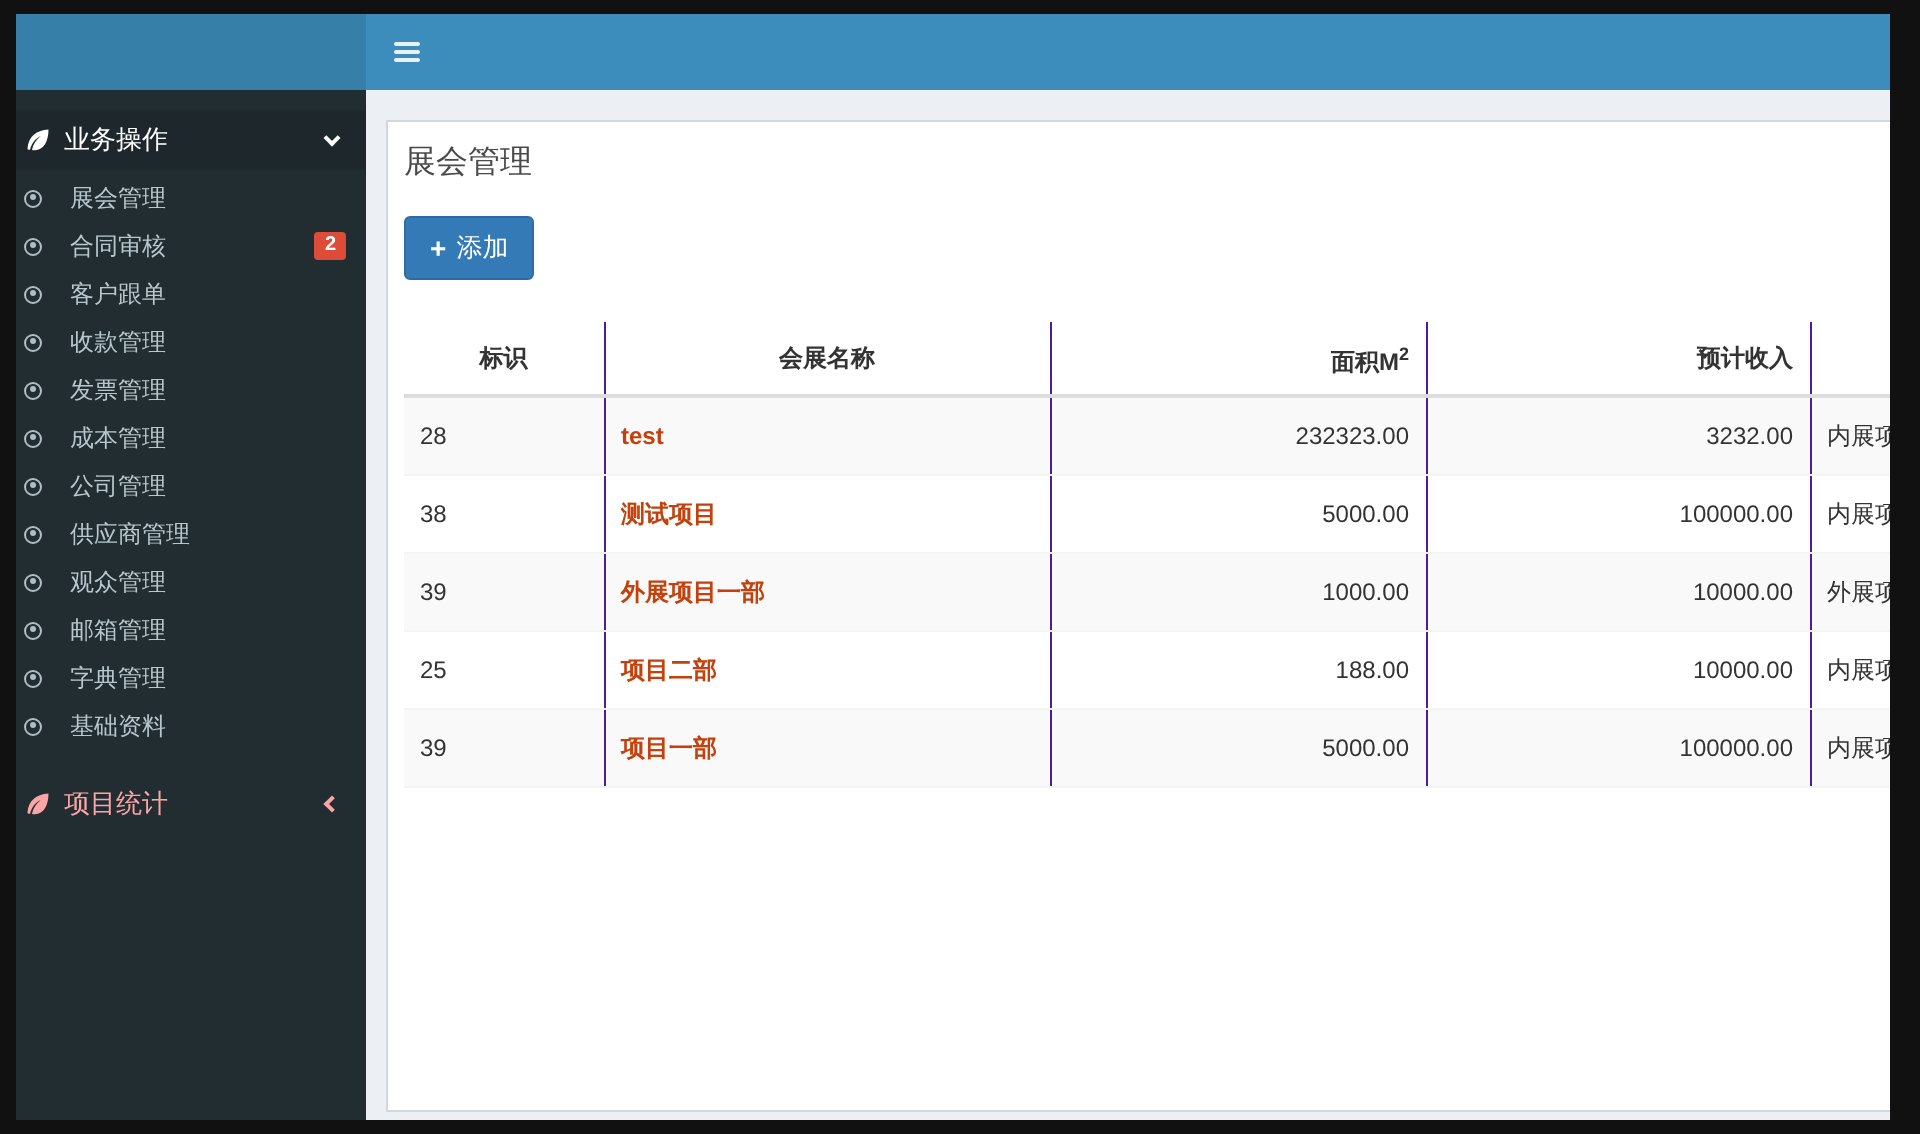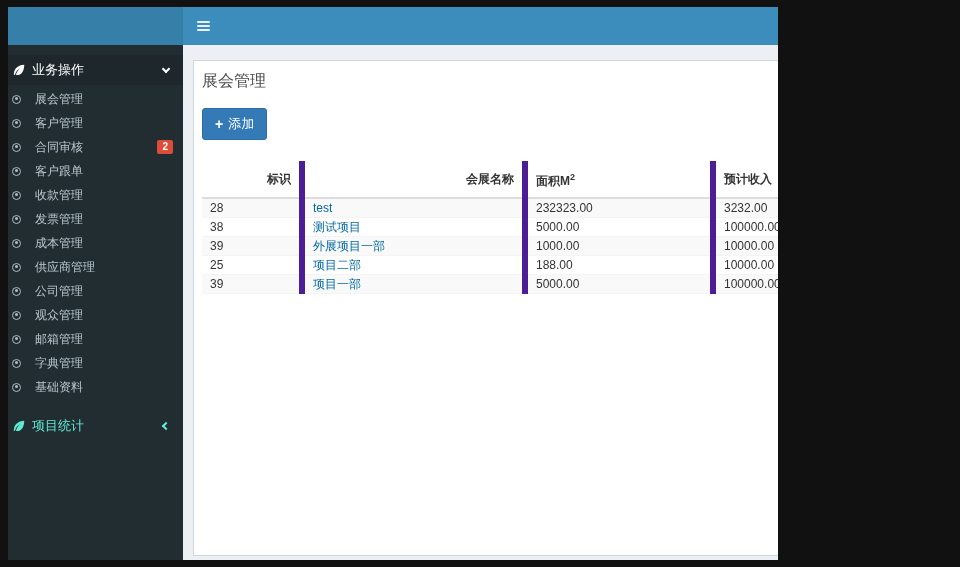--- a/index.html
+++ b/index.html
@@ -1,36 +1,36 @@
 <!DOCTYPE html>
 <html><head>
 <meta charset="utf-8">
 <style>
   * { box-sizing: border-box; }
   html,body { margin:0; padding:0; }
   body {
     width:960px; height:567px; position:relative; overflow:hidden;
     background:#111; font-family:"Liberation Sans", sans-serif;
   }
-  .screen { position:absolute; left:8px; top:7px; width:770px; height:553px;
+  .screen { position:absolute; left:8px; top:7px; width:937px; height:553px;
     background:#ecf0f5; overflow:hidden; }
 
   
   .navbar { position:absolute; top:0; left:0; right:0; height:38px; background:#3c8dbc; }
   .logo { position:absolute; left:0; top:0; width:175px; height:38px; background:#367fa9; }
   .sidebar-toggle { position:absolute; left:175px; top:0; width:40px; height:38px;
     display:flex; flex-direction:column; align-items:center; justify-content:center; cursor:pointer; }
   .hamburger { display:flex; flex-direction:column; gap:2px; }
   .hamburger i { display:block; width:13px; height:2px; background:#e8f1f8; border-radius:1px; }
 
   
   .sidebar { position:absolute; left:0; top:38px; bottom:0; width:175px;
     background:#222d32; padding-top:10px; }
   .tree-header { display:flex; align-items:center; padding:8px 14px 8px 5px;
-    color:#5eead4; font-size:13px; position:relative; cursor:pointer; height:30px; }
+    color:#fca5a5; font-size:13px; position:relative; cursor:pointer; height:30px; }
   .tree-header.active { color:#fff; background:#1e282c; }
   .tree-header.collapsed { margin-top:12px; }
   .leaf { width:12px; height:12px; margin-right:7px; flex:none; }
   .leaf svg { width:12px; height:12px; fill:currentColor; display:block; }
   .chev { margin-left:auto; width:6px; height:6px;
     border-right:2px solid currentColor; border-bottom:2px solid currentColor; }
   .chev.down { transform:rotate(45deg); margin-top:-3px; }
   .chev.left { transform:rotate(135deg); }
   .tree-menu { list-style:none; margin:2px 0 0; padding:0; }
   .tree-menu li { display:flex; align-items:center; height:24px; padding:0 10px 0 4px;
@@ -49,28 +49,28 @@
   .box { position:absolute; left:10px; top:15px; width:935px; height:496px;
     background:#fff; border:1px solid #d2d6de; padding:8px; overflow:hidden; }
   .page-title { margin:2px 0 16px; font-size:16px; font-weight:normal; color:#4a4a4a; }
   .btn-add { display:inline-flex; align-items:center; gap:5px; background:#337ab7;
     color:#fff; border:1px solid #2e6da4; border-radius:3px; padding:6px 12px;
     font-size:13px; cursor:pointer; font-family:inherit; }
   .btn-add .plus { font-size:14px; font-weight:bold; line-height:1; }
 
   table { border-collapse:collapse; table-layout:fixed; width:903px; margin-top:21px;
     font-size:12px; color:#333; }
-  th { text-align:right; font-weight:bold; padding:9px 8px; border-bottom:2px solid #ddd;
+  th { text-align:center; font-weight:bold; padding:9px 8px; border-bottom:2px solid #ddd;
     line-height:14px; }
-  td { padding:1px 8px; border-bottom:1px solid #f4f4f4; line-height:16px;
+  td { padding:11px 8px; border-bottom:1px solid #f4f4f4; line-height:16px;
     overflow:hidden; white-space:nowrap; }
-  th + th, td + td { border-left:6px solid #4c1d95; }
-  th.num, td.num { text-align:left; }
+  th + th, td + td { border-left:1px solid #4c1d95; }
+  th.num, td.num { text-align:right; }
   tbody tr:nth-child(odd) td { background:#f9f9f9; }
-  .link { color:#0369a1; text-decoration:none; cursor:pointer; }
+  .link { color:#c2410c; text-decoration:none; cursor:pointer;font-weight:bold; }
   sup { font-size:9px; }
 </style>
 </head>
 <body>
 
 <div class="screen">
 
   <header class="navbar">
     <div class="logo"></div>
     <a class="sidebar-toggle">
@@ -98,26 +98,20 @@
       <li>
         <span class="cicon">
             <i></i>
           </span>
         <span>展会管理</span>
       </li>
       <li>
         <span class="cicon">
             <i></i>
           </span>
-        <span>客户管理</span>
-      </li>
-      <li>
-        <span class="cicon">
-            <i></i>
-          </span>
         <span>合同审核</span>
         <span class="badge">2</span>
       </li>
       <li>
         <span class="cicon">
             <i></i>
           </span>
         <span>客户跟单</span>
       </li>
       <li>
@@ -135,27 +129,27 @@
       <li>
         <span class="cicon">
             <i></i>
           </span>
         <span>成本管理</span>
       </li>
       <li>
         <span class="cicon">
             <i></i>
           </span>
+        <span>公司管理</span>
+      </li>
+      <li>
+        <span class="cicon">
+            <i></i>
+          </span>
         <span>供应商管理</span>
-      </li>
-      <li>
-        <span class="cicon">
-            <i></i>
-          </span>
-        <span>公司管理</span>
       </li>
       <li>
         <span class="cicon">
             <i></i>
           </span>
         <span>观众管理</span>
       </li>
       <li>
         <span class="cicon">
             <i></i>

